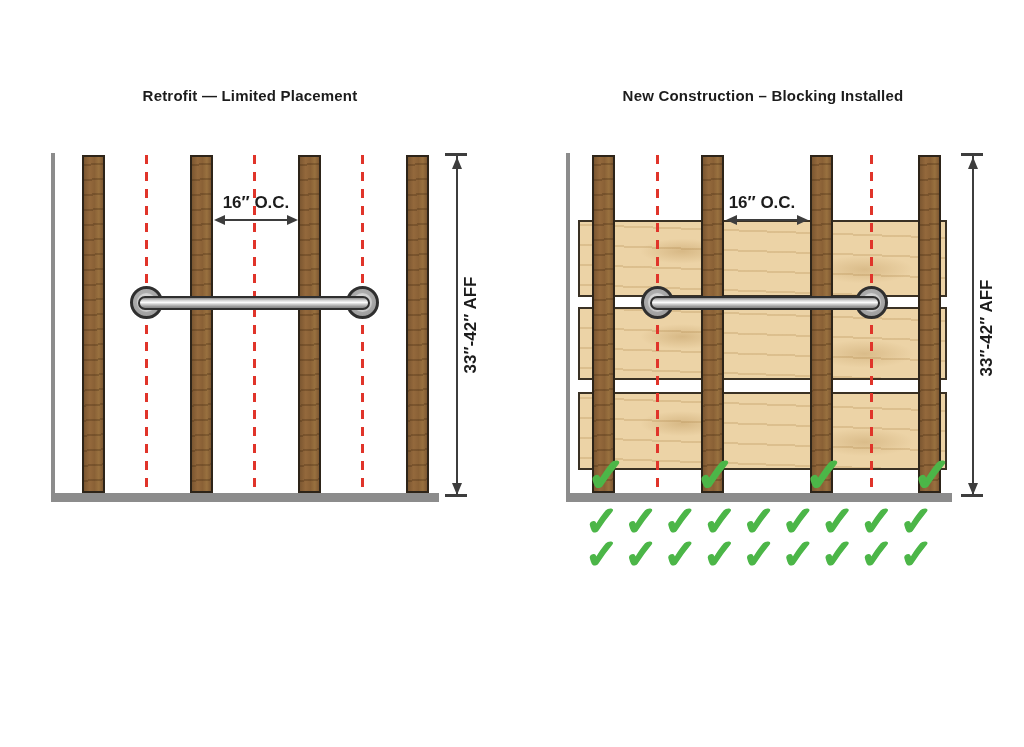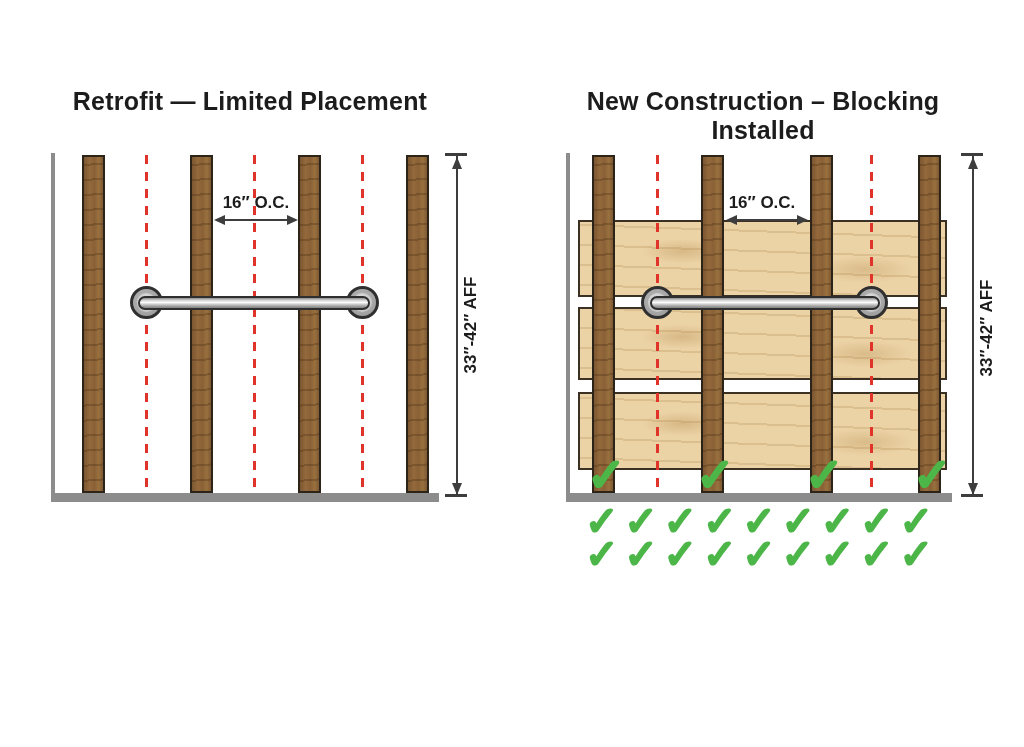--- a/index.html
+++ b/index.html
@@ -1,19 +1,19 @@
 <!DOCTYPE html>
 <html><head>
 <meta charset="utf-8">
 <style>
   html,body{margin:0;padding:0;background:#fff;}
   body{font-family:"Liberation Sans",sans-serif;}
   .canvas{position:relative;width:1024px;height:747px;background:#ffffff;overflow:hidden;}
 
-  .title{position:absolute;top:87px;font-size:25px;font-weight:bold;color:#1c1c1c;text-align:center;letter-spacing:.2px;}
+  .title{position:absolute;top:87px;font-size:15px;font-weight:bold;color:#1c1c1c;text-align:center;letter-spacing:.2px;}
 
   .wall-line{position:absolute;top:153px;width:4px;height:349px;background:#8c8c8c;}
   .floor-line{position:absolute;top:493px;height:9px;background:#8c8c8c;}
 
   .stud{position:absolute;top:155px;width:23px;height:338px;box-sizing:border-box;
     border:2px solid #2d2419;
     background:
       repeating-linear-gradient(176deg, rgba(61,37,13,0) 0 7px, rgba(61,37,13,.28) 7px 9px, rgba(61,37,13,0) 9px 15px),
       linear-gradient(90deg,#7c5731,#94693c 30%,#8a6136 55%,#99713f 78%,#7e5832);}
 

